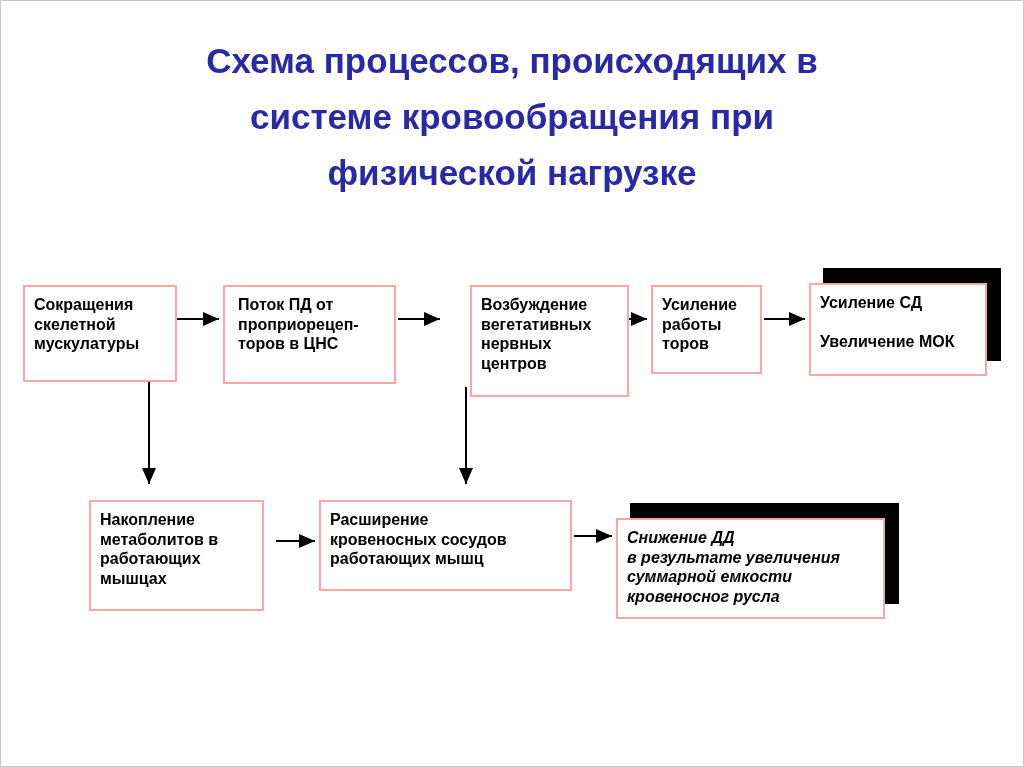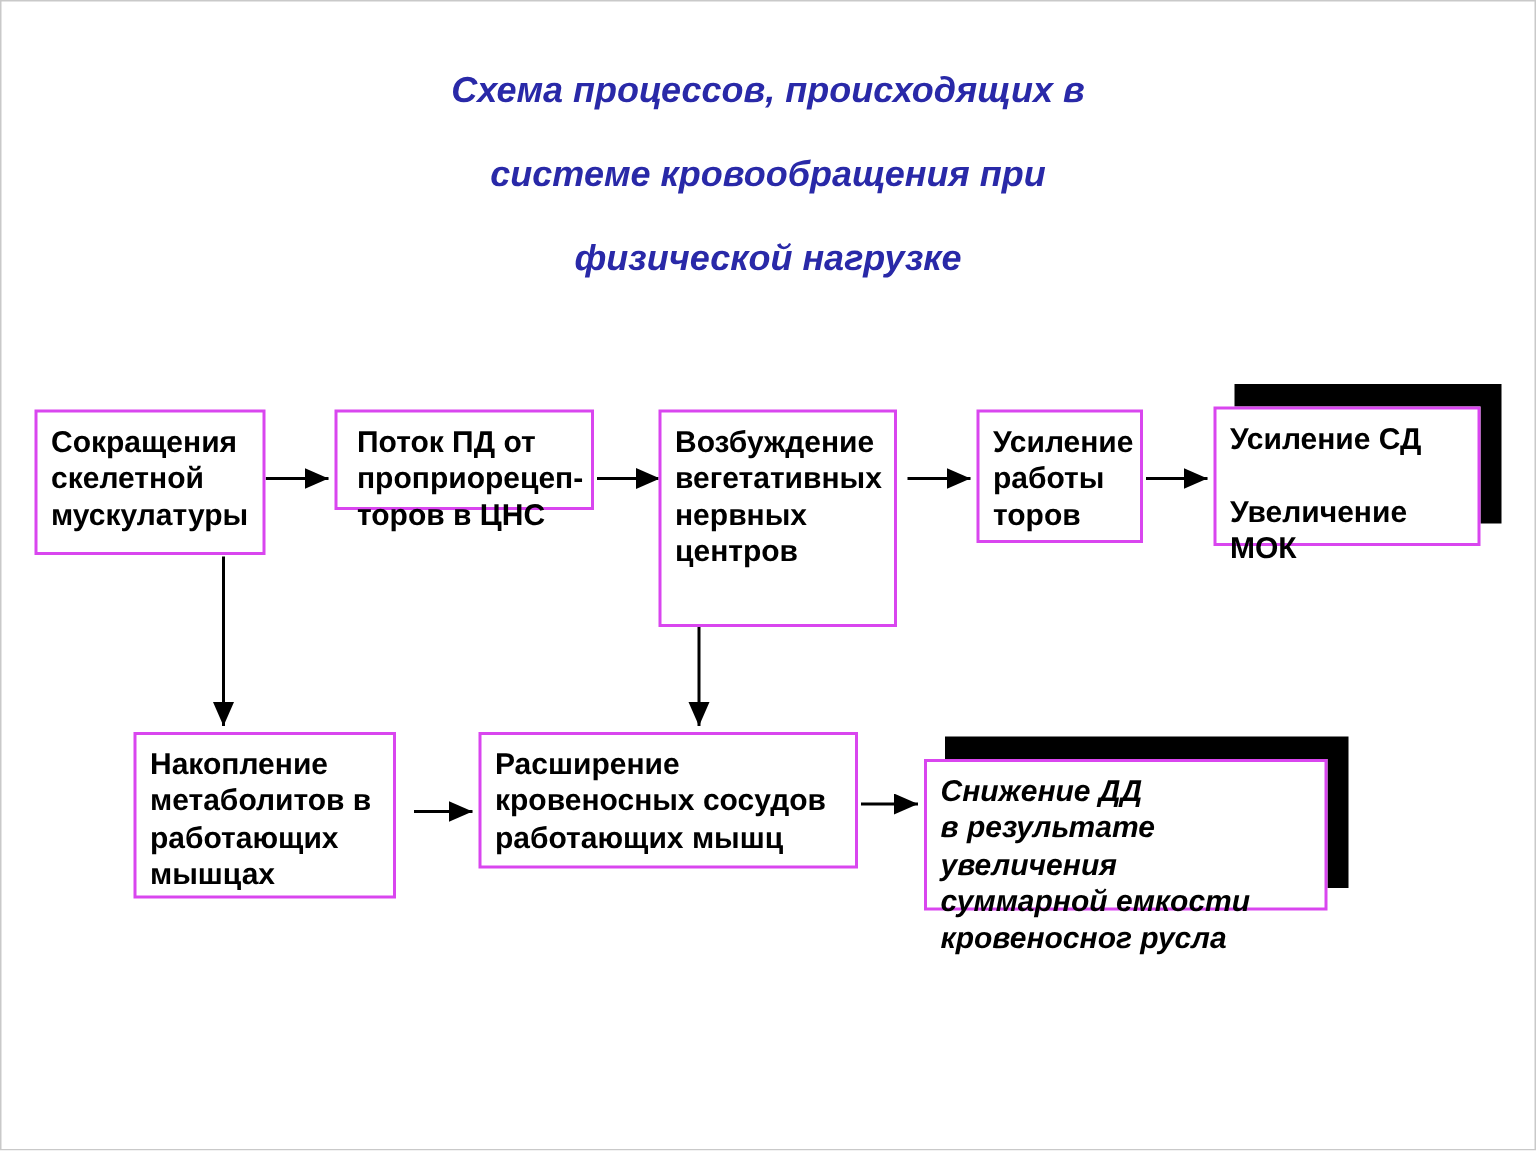--- a/index.html
+++ b/index.html
@@ -13,45 +13,45 @@
     font-family: "Liberation Sans", sans-serif;
     overflow: hidden;
   }
   .title {
     position: absolute;
     top: 32px;
     left: 0;
     right: 0;
     text-align: center;
     font-weight: bold;
-    font-size: 24px;
+    font-size: 35px;
     line-height: 56px;
     color: #2929a8;
     white-space: pre-line;
     letter-spacing: 0px;
-    font-style: italic;
   }
   .box {
     position: absolute;
     box-sizing: border-box;
-    border: 2px solid #d946ef;
+    border: 2px solid #fca5a5;
     background: #ffffff;
     color: #000000;
     font-weight: bold;
-    font-size: 20px;
+    font-size: 16px;
     line-height: 1.22;
     padding: 8px 8px 6px 9px;
     white-space: pre-line;
+    margin-top: 12px;
   }
   .shadowed {
     box-shadow: 14px -15px 0 0 #000000;
   }
   .b1 { left: 22px;  top: 272px; width: 154px; height: 97px; }
-  .b2 { left: 222px; top: 272px; width: 173px; height: 67px; padding-left: 13px; }
-  .b3 { left: 438px; top: 272px; width: 159px; height: 145px; }
+  .b2 { left: 222px; top: 272px; width: 173px; height: 99px; padding-left: 13px; }
+  .b3 { left: 469px; top: 272px; width: 159px; height: 112px; }
   .b4 { left: 650px; top: 272px; width: 111px; height: 89px; }
   .b5 { left: 808px; top: 270px; width: 178px; height: 93px; }
   .b6 { left: 88px;  top: 487px; width: 175px; height: 111px; }
   .b7 { left: 318px; top: 487px; width: 253px; height: 91px; }
   .b8 { left: 615px; top: 505px; width: 269px; height: 101px; font-style: italic; }
   .arrows {
     position: absolute;
     left: 0; top: 0;
     width: 1024px; height: 767px;
     pointer-events: none;

